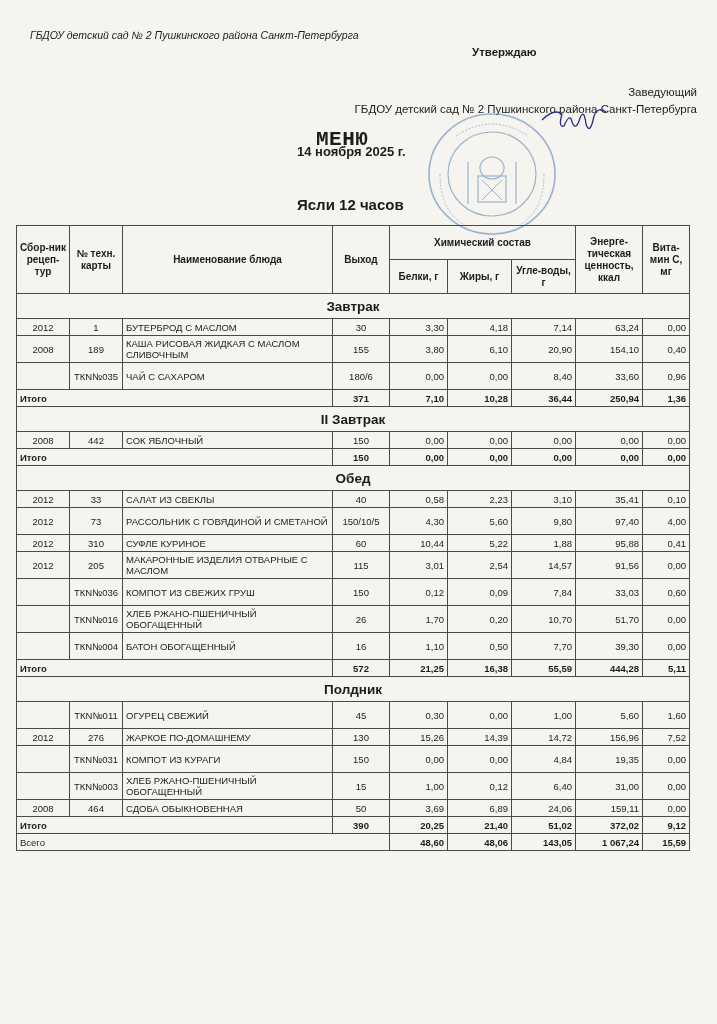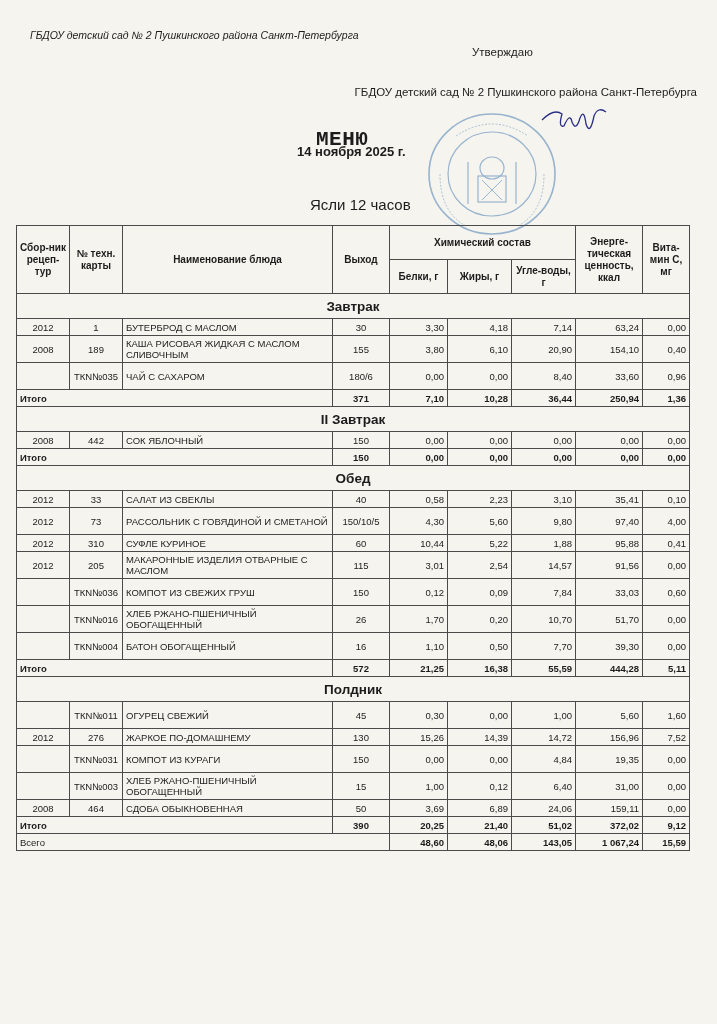--- a/index.html
+++ b/index.html
@@ -9,42 +9,42 @@
     font-family: "Liberation Sans", sans-serif;
     color: #1c1c1c;
     position: relative;
   }
   .org-top {
     position: absolute; left: 30px; top: 29px;
     font-size: 10.5px; font-style: italic;
   }
   .approve {
     position: absolute; left: 472px; top: 46px;
-    font-size: 11.5px; font-weight: normal;
+    font-size: 11.5px; font-weight: bold;
   }
   .approve-block {
     position: absolute; right: 20px; top: 84px;
     text-align: right; font-size: 11.5px; line-height: 17px;
   }
   .sig-line {
     display: inline-block; width: 88px; border-bottom: 1px solid #333;
     margin-right: 2px; vertical-align: baseline; height: 1px;
   }
   .title {
     position: absolute; left: 316px; top: 128px;
     font-family: Liberation Mono, monospace; font-weight: bold;
     font-size: 21px; letter-spacing: 0.5px;
   }
   .date {
     position: absolute; left: 297px; top: 144px;
     font-size: 13px; font-weight: bold;
   }
   .group {
-    position: absolute; left: 310px; top: 196px;
-    font-size: 15px; font-weight: normal;
+    position: absolute; left: 297px; top: 196px;
+    font-size: 15px; font-weight: bold;
   }
   .stamp {
     position: absolute; left: 426px; top: 112px; width: 132px; height: 125px;
     opacity: 0.55;
   }
   .signature { position: absolute; left: 540px; top: 102px; width: 70px; height: 36px; }
 
   table.menu {
     position: absolute; left: 16px; top: 225px;
     border-collapse: collapse; width: 673px;
@@ -67,20 +67,21 @@
   .total td.lbl { font-weight: bold; }
   .name { text-transform: uppercase; line-height: 11px; margin-top: 35px; }
   .tk { line-height: 11px; }
 </style>
 </head>
 <body>
 
 <div class="org-top">ГБДОУ детский сад № 2 Пушкинского района Санкт-Петербурга</div>
 <div class="approve">Утверждаю</div>
 <div class="approve-block">
+  <div>Заведующий</div>
   <div>ГБДОУ детский сад № 2 Пушкинского района Санкт-Петербурга</div>
 </div>
 
 <svg class="stamp" viewBox="0 0 132 125">
   <ellipse cx="66" cy="62" rx="63" ry="60" fill="none" stroke="#4a7fb5" stroke-width="1.6"></ellipse>
   <ellipse cx="66" cy="62" rx="44" ry="42" fill="none" stroke="#4a7fb5" stroke-width="1.2"></ellipse>
   <ellipse cx="66" cy="56" rx="12" ry="11" fill="none" stroke="#4a7fb5" stroke-width="1.2"></ellipse>
   <rect x="52" y="64" width="28" height="26" fill="none" stroke="#4a7fb5" stroke-width="1.2"></rect>
   <line x1="56" y1="68" x2="76" y2="88" stroke="#4a7fb5" stroke-width="1"></line>
   <line x1="76" y1="68" x2="56" y2="88" stroke="#4a7fb5" stroke-width="1"></line>

